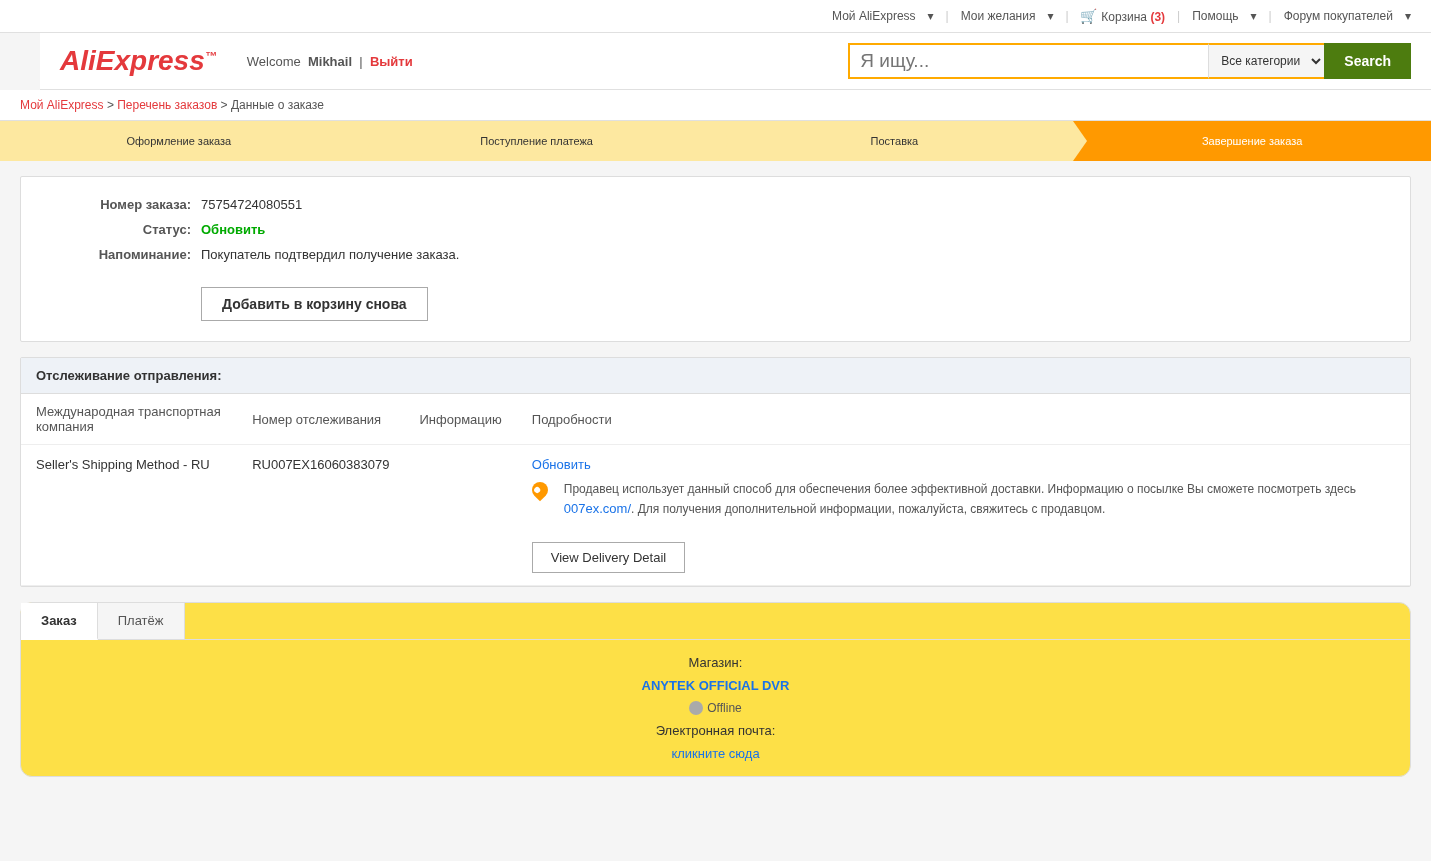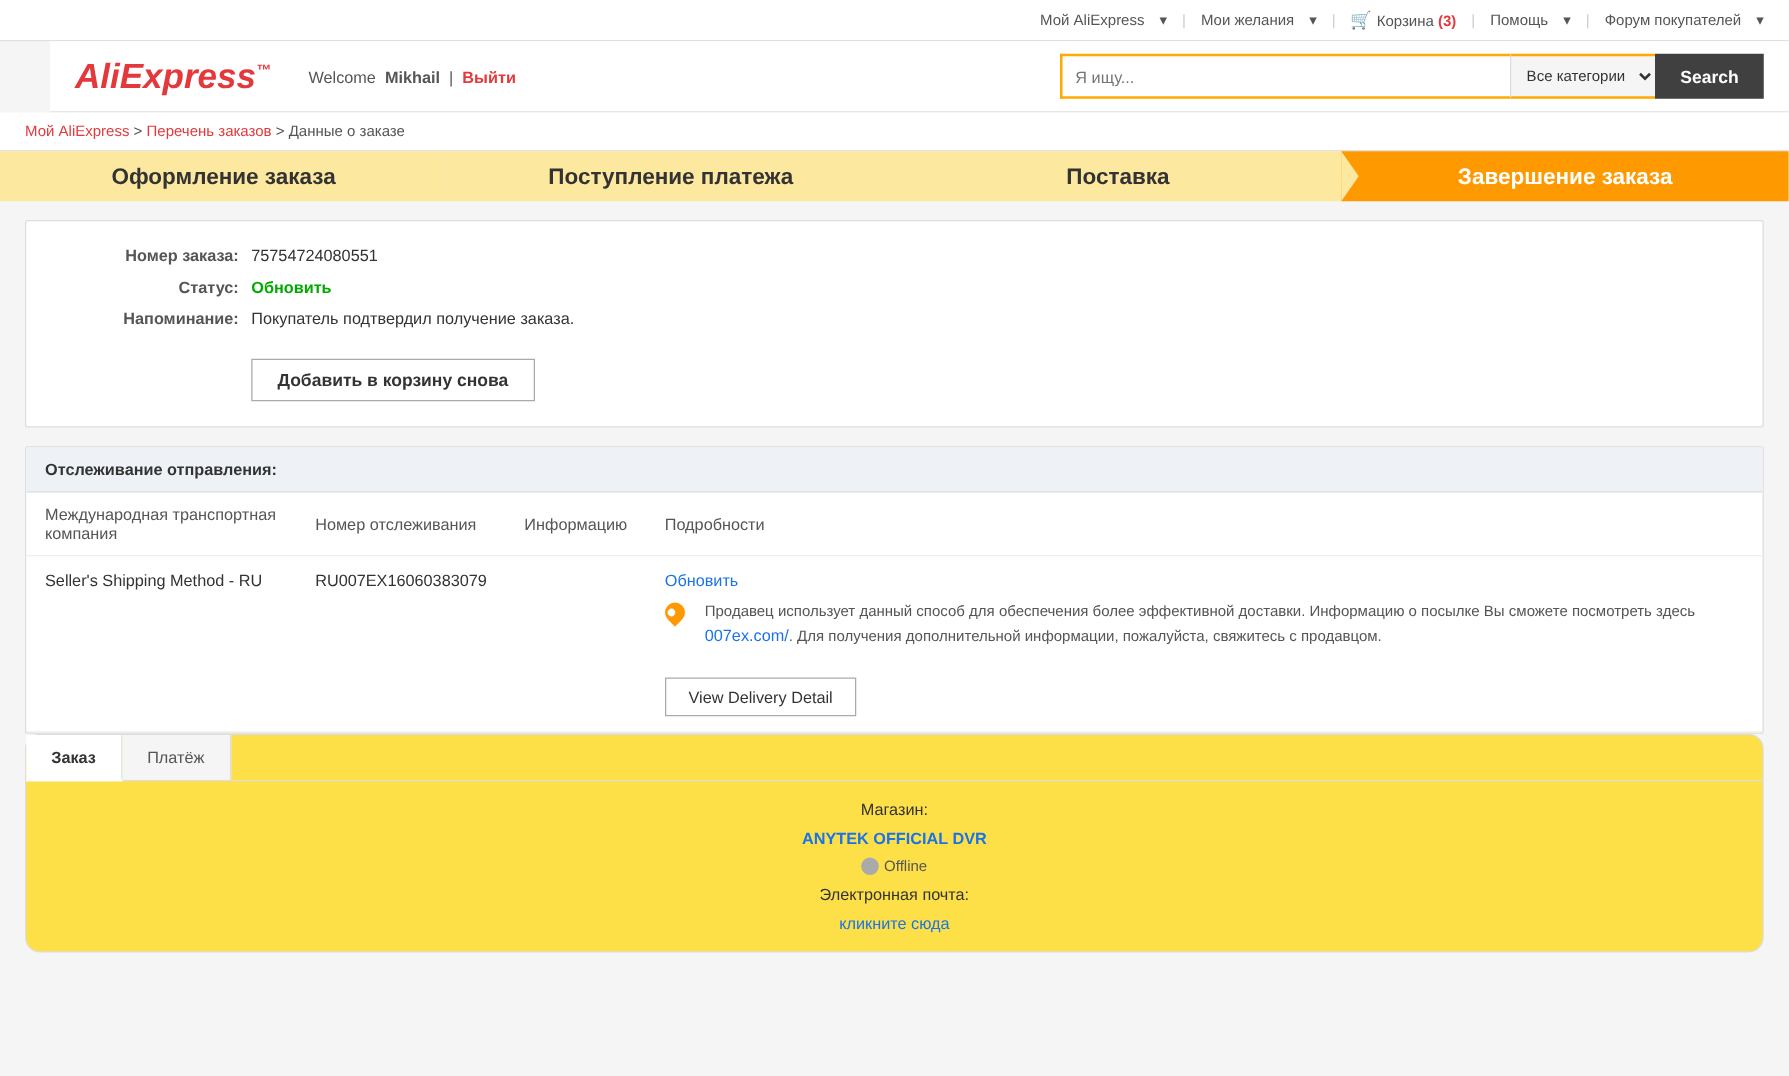--- a/index.html
+++ b/index.html
@@ -41,38 +41,38 @@
     .logo span.tm { font-size: 12px; vertical-align: super; }
     .welcome-area { font-size: 13px; color: #555; }
     .welcome-area a { color: #e4393c; text-decoration: none; font-weight: bold; }
     .search-area { display: flex; align-items: center; gap: 0; }
     .search-input {
       width: 360px;
       height: 36px;
       border: 2px solid #ffaa00;
       border-right: none;
       padding: 11px 10px;
-      font-size: 13px;
+      font-size: 19px;
       color: #999;
       outline: none;
     }
     .search-category {
       height: 36px;
       border: 2px solid #ffaa00;
       border-left: 1px solid #ddd;
       border-right: none;
       background: #f5f5f5;
       padding: 0 8px;
       font-size: 12px;
       cursor: pointer;
       color: #333;
     }
     .search-btn {
       height: 36px;
-      background: #404040;
+      background: #4d7c0f;
       border: none;
       padding: 0 20px;
       font-size: 14px;
       font-weight: bold;
       color: #fff;
       cursor: pointer;
     }
 
     
     .breadcrumb {
@@ -88,22 +88,22 @@
     .progress-bar {
       display: flex;
       height: 40px;
       margin: 0;
     }
     .progress-step {
       flex: 1;
       display: flex;
       align-items: center;
       justify-content: center;
-      font-size: 18px;
-      font-weight: bold;
+      font-size: 11px;
+      font-weight: normal;
       position: relative;
     }
     .progress-step.done {
       background: #fde8a0;
       color: #333;
     }
     .progress-step.active {
       background: #f90;
       color: #fff;
     }
@@ -161,20 +161,21 @@
       font-weight: bold;
       cursor: pointer;
       color: #333;
     }
 
     
     .tracking-box {
       background: #fff;
       border: 1px solid #ddd;
       border-radius: 2px;
+      margin-bottom: 15px;
     }
     .tracking-header {
       background: #eef2f7;
       padding: 10px 15px;
       font-weight: bold;
       font-size: 13px;
       color: #333;
       border-bottom: 1px solid #ddd;
     }
     .tracking-table {

